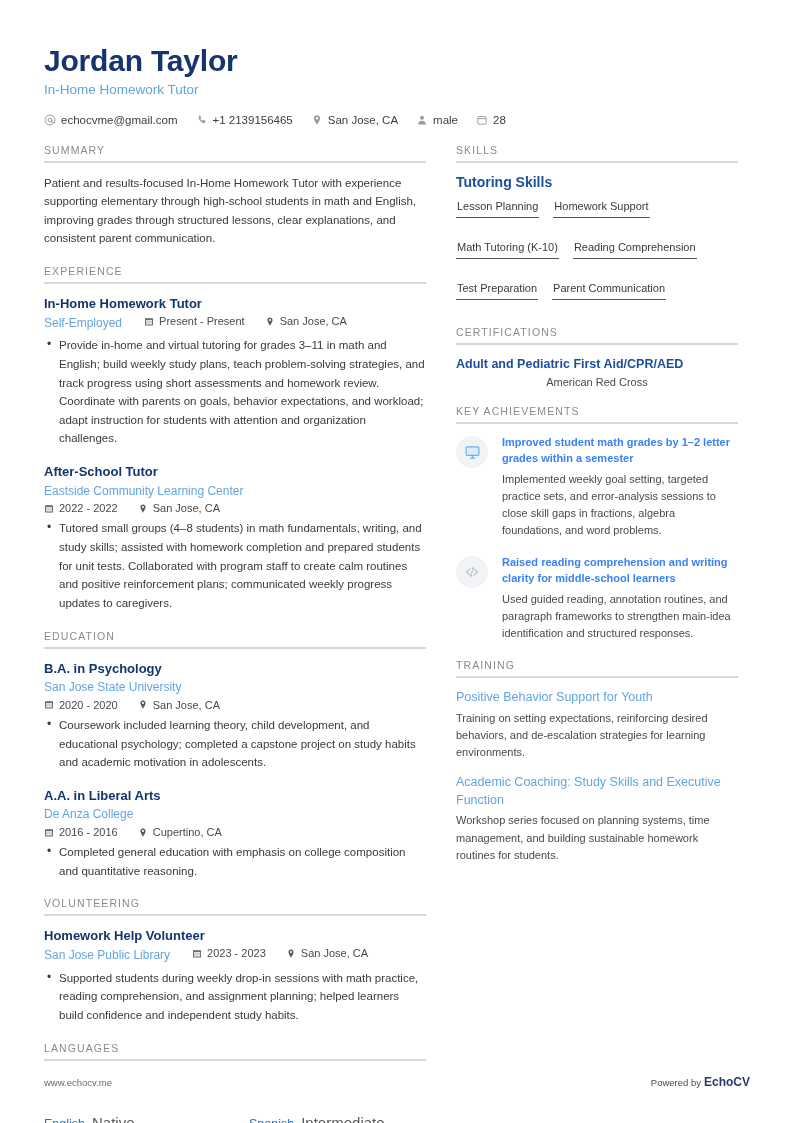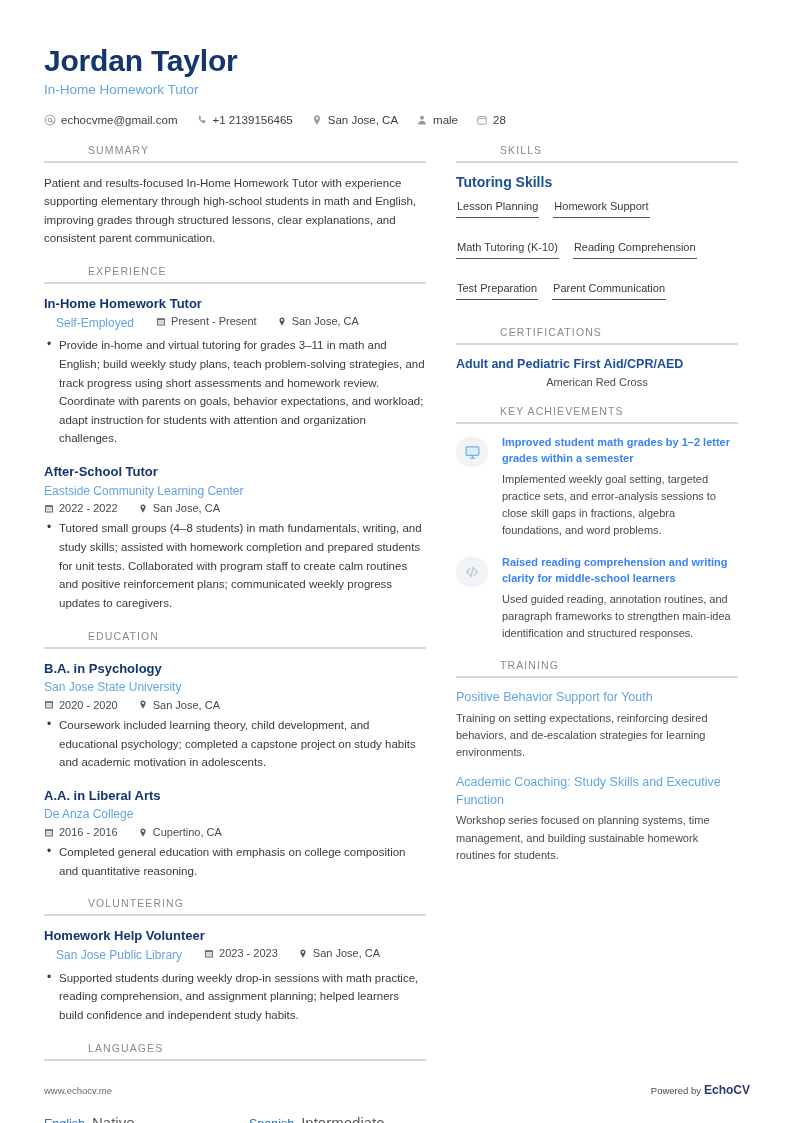--- a/index.html
+++ b/index.html
@@ -68,21 +68,20 @@
 
   
   .sec { margin-bottom: 17px; }
   .sec-title {
     font-size: 10.5px;
     letter-spacing: 1.1px;
     color: #8a8a8a;
     text-transform: uppercase;
     padding-bottom: 5px;
     font-weight: 400;
-    margin-left: 44px;
   }
   .sec-rule {
     height: 2px;
     background: #d8d8d8;
     margin-bottom: 11px;
   }
 
   
   .body-text {
     font-size: 11.5px;
@@ -126,21 +125,21 @@
     color: #5c5c5c;
     align-items: center; justify-content: center;
     flex: 0 0 auto;
   }
   .inline-head {
     display: flex;
     align-items: baseline;
     flex-wrap: wrap;
     margin-top: 2px;
   }
-  .inline-head .entry-org { margin-right: 22px; margin-top: 0; margin-left: 12px; }
+  .inline-head .entry-org { margin-right: 22px; margin-top: 0; }
   .inline-head .meta-item {
     display: flex; align-items: center; gap: 5px;
     margin-right: 20px; font-size: 11px; color: #4a4a4a;
     white-space: nowrap;
   }
   .inline-head .ico {
     display: inline-flex; width: 10px; height: 11px;
     color: #5c5c5c; align-items: center; justify-content: center;
     flex: 0 0 auto;
   }
@@ -280,21 +279,21 @@
   .tr-desc {
     font-size: 11px;
     line-height: 1.55;
     color: #4a4a4a;
   }
 
   
   .footer {
     position: absolute;
     left: 44px; right: 44px;
-    bottom: 26px;
+    bottom: 34px;
     display: flex;
     justify-content: space-between;
     align-items: baseline;
     font-size: 9.5px;
     color: #6a6a6a;
   }
   .footer .brand {
     font-size: 9.5px;
     color: #4a4a4a;
   }

